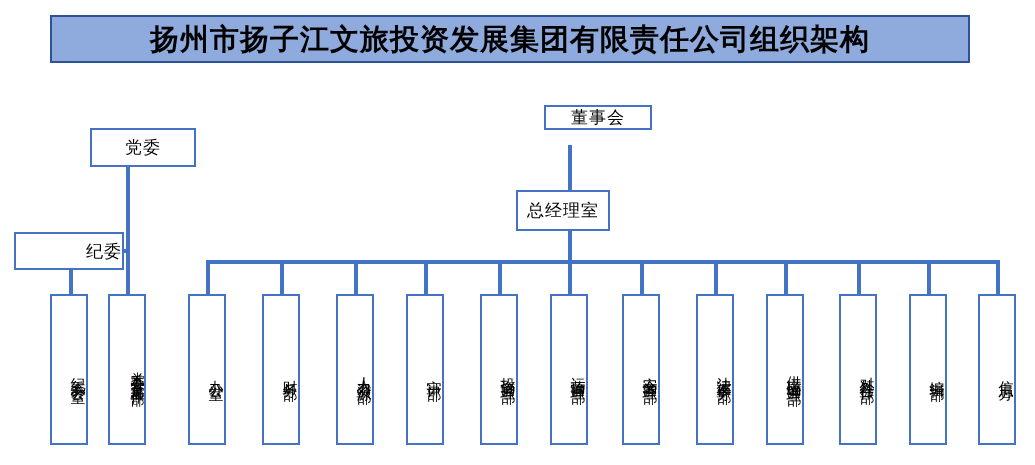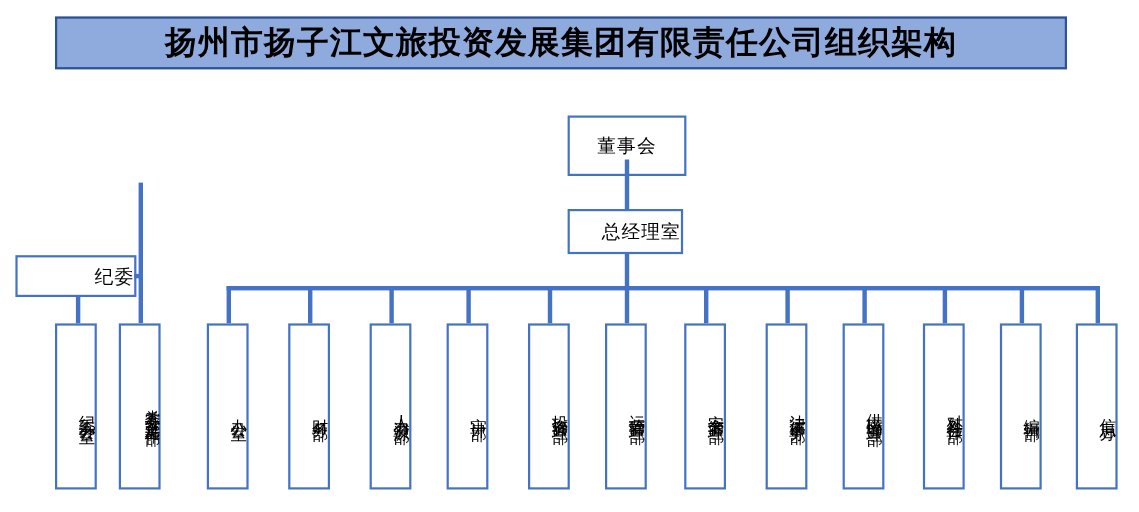--- a/index.html
+++ b/index.html
@@ -93,32 +93,35 @@
 </style>
 </head>
 <body>
 
 <div id="chart-root">
 
   <div class="title-banner">
     <span class="title-text">扬州市扬子江文旅投资发展集团有限责任公司组织架构</span>
   </div>
 
-  <div class="node horizontal" style="left:516px; top:105px; width:108px; height:55px;">
+  <div class="node horizontal" style="left:544px; top:105px; width:108px; height:25px;">
     <span>董事会</span>
   </div>
 
   <div class="conn v" style="left:568px; top:145px; height:46px;"></div>
 
-  <div class="node horizontal" style="left:516px; top:190px; width:105px; height:41px;justify-content:flex-end;">
+  <div class="node horizontal" style="left:516px; top:190px; width:94px; height:41px;">
     <span>总经理室</span>
   </div>
 
   <div class="conn v" style="left:568px; top:230px; height:32px;"></div>
 
+  <div class="node horizontal" style="left:90px; top:128px; width:106px; height:39px;">
+    <span>党委</span>
+  </div>
 
   <div class="conn v" style="left:126px; top:166px; height:128px;"></div>
 
   <div class="node horizontal" style="left:14px; top:232px; width:110px; height:38px;justify-content:flex-end;">
     <span>纪委</span>
   </div>
 
   <div class="conn h" style="left:122px; top:249px; width:8px;"></div>
 
   <div class="conn v" style="left:69px; top:269px; height:26px;"></div>

